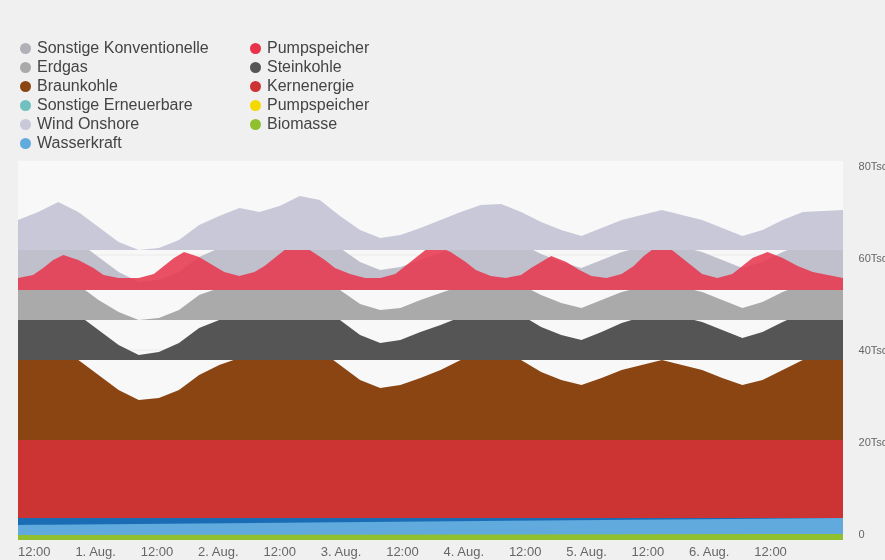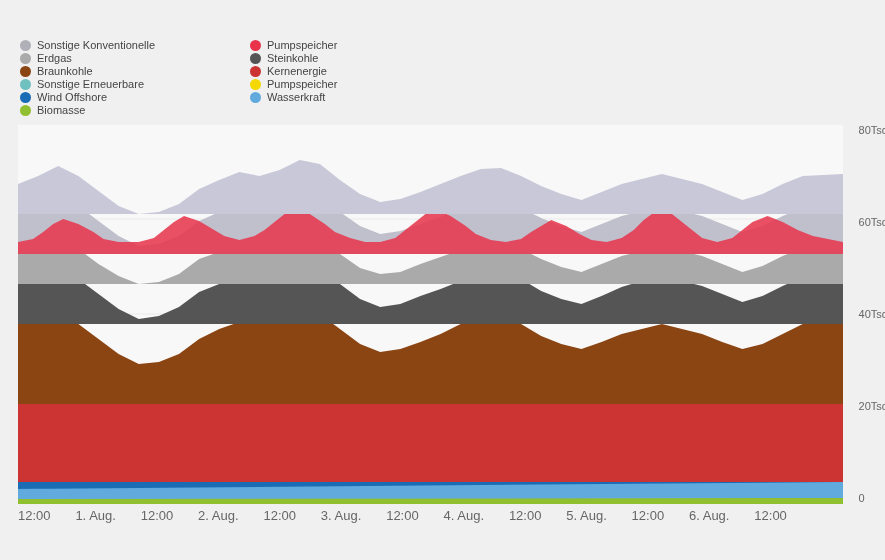--- a/index.html
+++ b/index.html
@@ -23,21 +23,21 @@
       grid-template-columns: 1fr 1fr;
       gap: 2px 20px;
       padding: 8px 10px 10px 10px;
       margin-bottom: 5px;
     }
     .legend-item {
       display: flex;
       align-items: center;
       gap: 6px;
       color: #444;
-      font-size: 11px;
+      font-size: 16px;
     }
     .legend-dot {
       width: 11px;
       height: 11px;
       border-radius: 50%;
       flex-shrink: 0;
     }
     .chart-area {
       position: relative;
       width: 100%;
@@ -89,30 +89,30 @@
           </div>
           <div class="legend-item">
             <span class="legend-dot" style="background:#70c0c0"></span>
             <span>Sonstige Erneuerbare</span>
           </div>
           <div class="legend-item">
             <span class="legend-dot" style="background:#f5d800"></span>
             <span>Pumpspeicher</span>
           </div>
           <div class="legend-item">
-            <span class="legend-dot" style="background:#1a6db5"></span>
-            <span>Wind Offshore</span>
+            <span class="legend-dot" style="background:#c8c8d8"></span>
+            <span>Wind Onshore</span>
+          </div>
+          <div class="legend-item">
+            <span class="legend-dot" style="background:#90c030"></span>
+            <span>Biomasse</span>
           </div>
           <div class="legend-item">
             <span class="legend-dot" style="background:#60aadd"></span>
             <span>Wasserkraft</span>
-          </div>
-          <div class="legend-item">
-            <span class="legend-dot" style="background:#90c030"></span>
-            <span>Biomasse</span>
           </div>
         </div>
 
       <div class="chart-area" style="margin-left: 8px; margin-right: 48px;">
         <svg class="chart-svg" viewBox="0 0 820 380" preserveAspectRatio="none">
 
           <rect width="820" height="380" fill="#f8f8f8"></rect>
 
           <line x1="0" y1="0" x2="820" y2="0" stroke="#ddd" stroke-width="0.5"></line>
           <line x1="0" y1="95" x2="820" y2="95" stroke="#ddd" stroke-width="0.5"></line>

